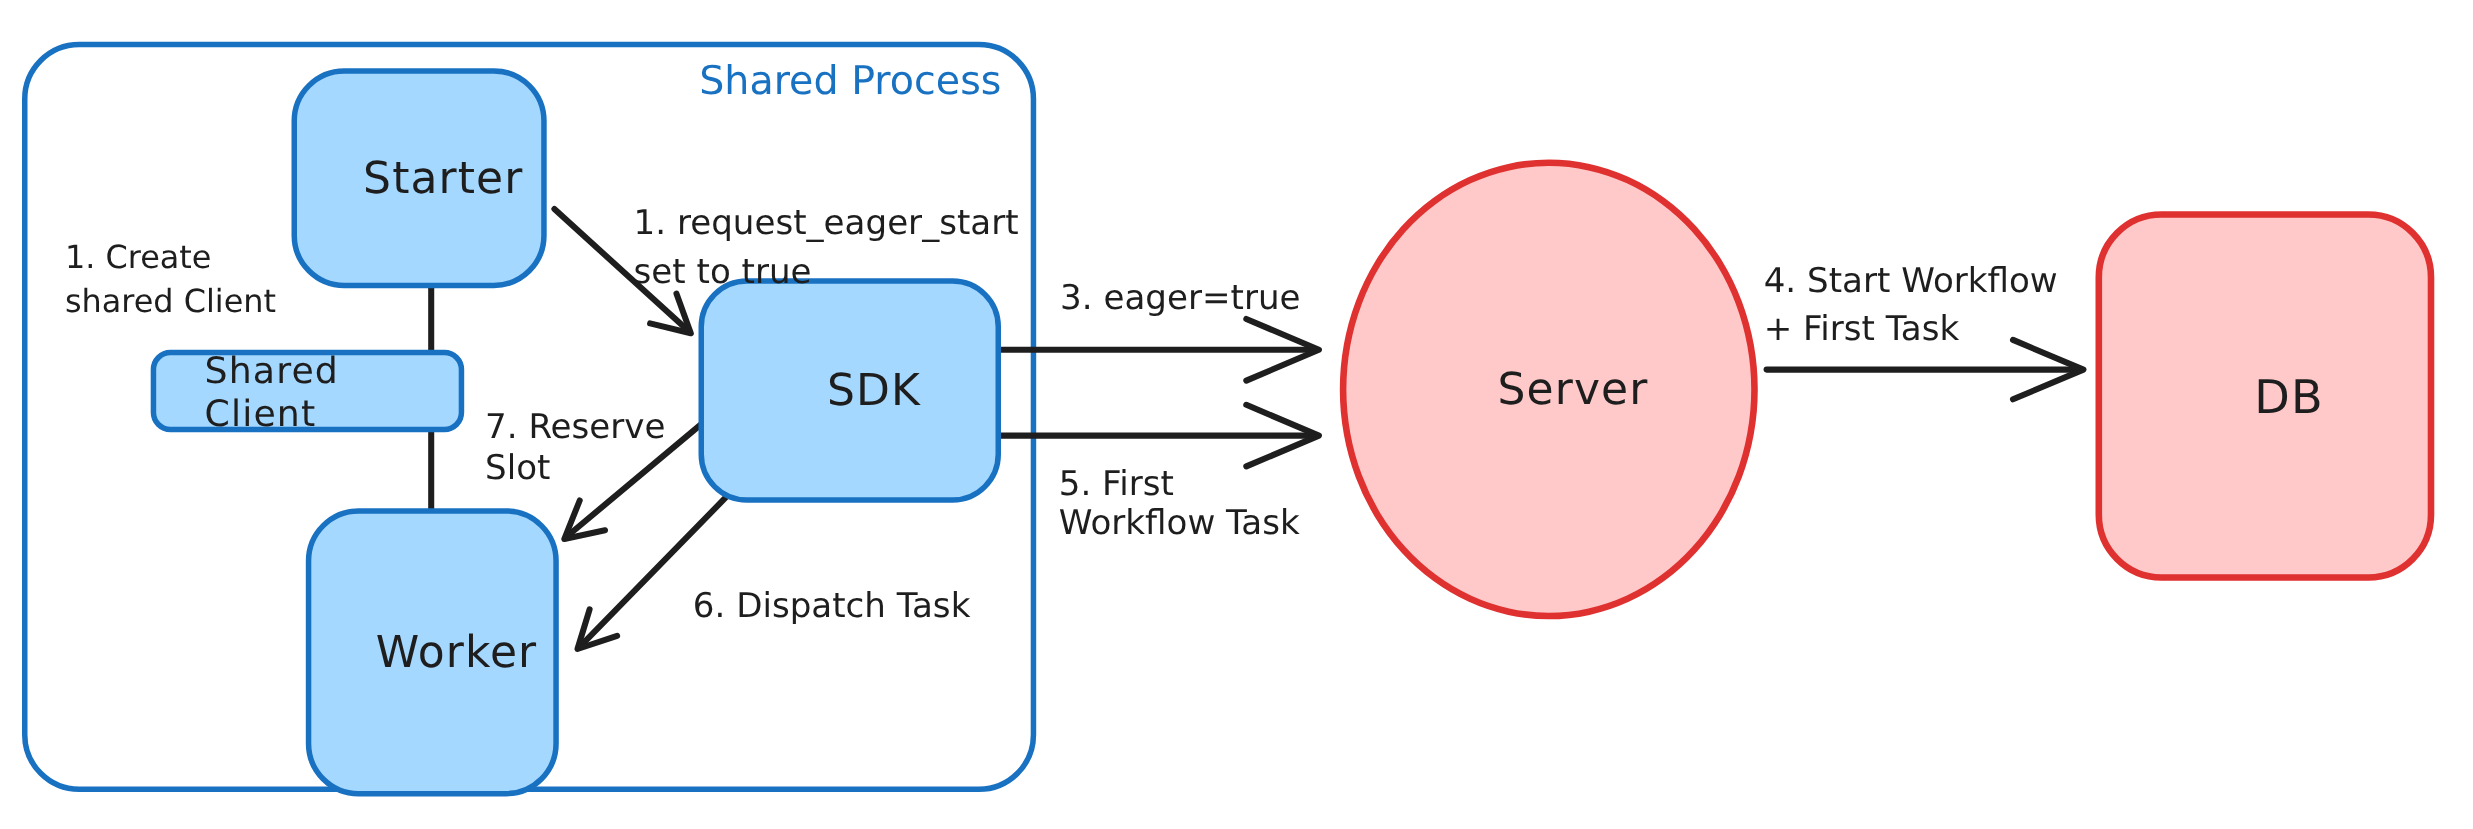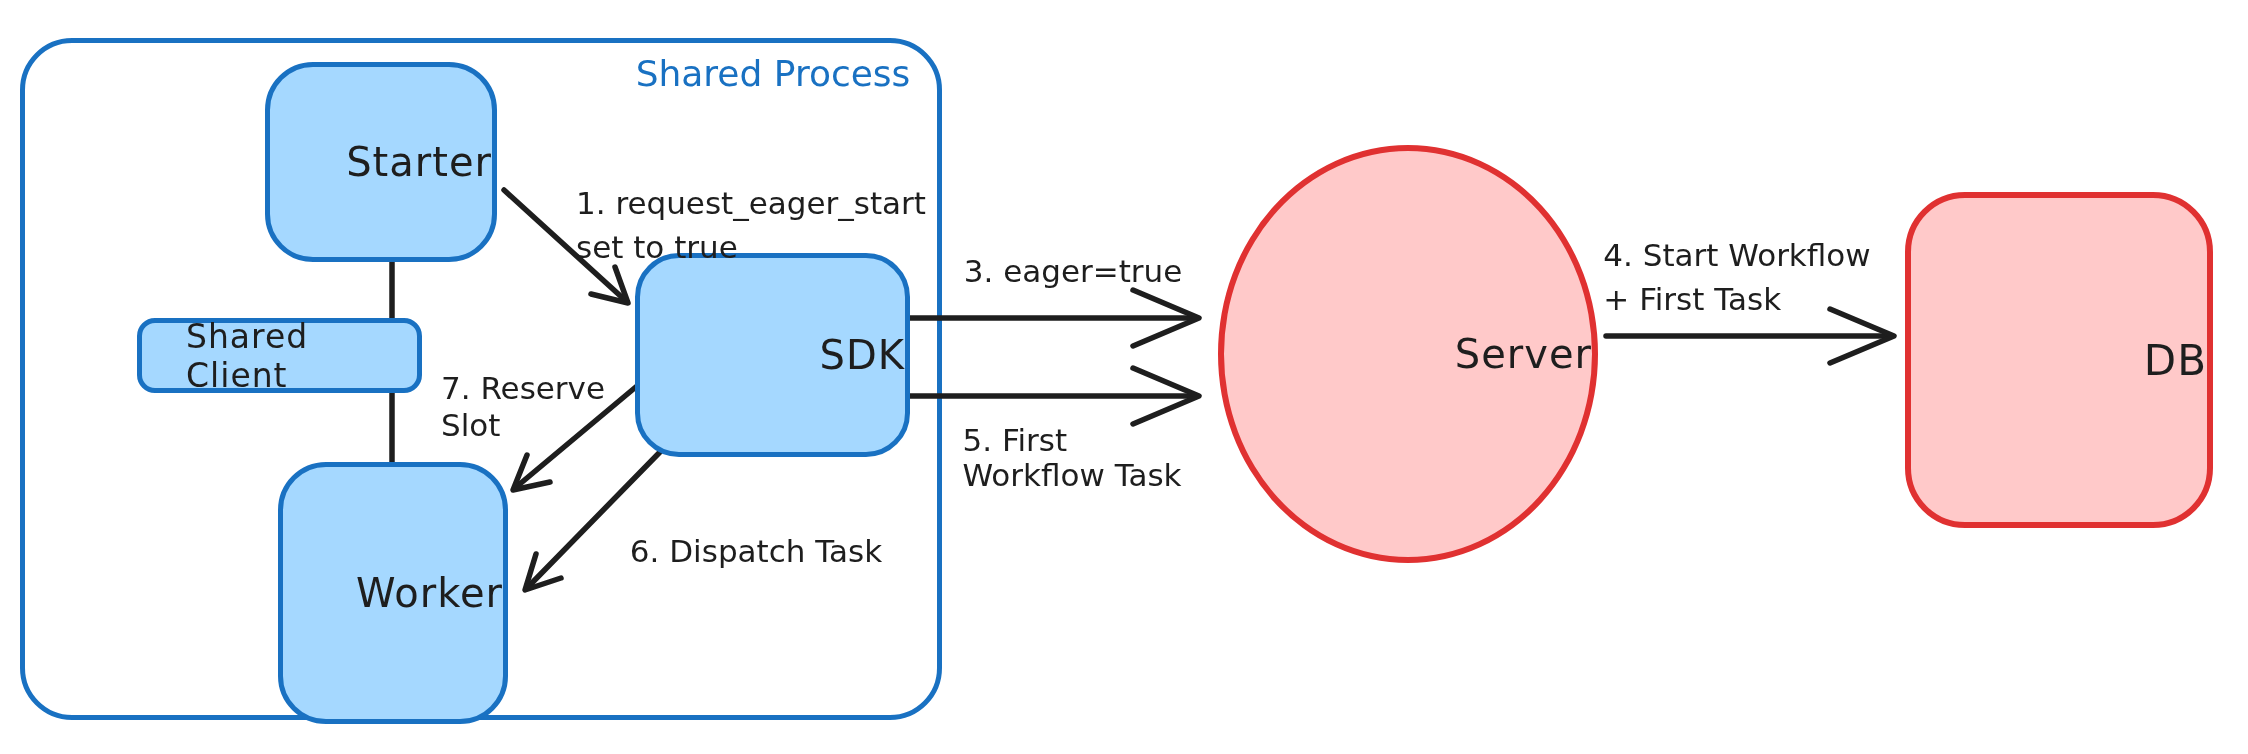--- a/index.html
+++ b/index.html
@@ -26,21 +26,21 @@
     box-sizing:border-box;
     background:transparent;
   }
   .arrows{position:absolute;left:0;top:0;width:2248px;height:754px;}
   .arrows path{stroke:var(--ink);stroke-width:5.5;fill:none;stroke-linecap:round;stroke-linejoin:round;}
   .node{
     position:absolute;
     box-sizing:border-box;
     background:var(--blue-fill);
     border:5px solid var(--blue-stroke);
-    display:flex;align-items:center;justify-content:flex-end;
+    display:flex;align-items:center;justify-content:center;
     font-size:40px;
     letter-spacing:1px;
     color:var(--ink);
     padding-left:44px;
   }
   .node.red{background:var(--red-fill);border:6px solid var(--red-stroke);}
   .n-starter{left:265px;top:62px;width:232px;height:200px;border-radius:48px;}
   .n-shared-client{left:137px;top:318px;width:285px;height:75px;border-radius:18px;font-size:33px;}
   .n-worker{left:278px;top:462px;width:230px;height:262px;border-radius:48px;}
   .n-sdk{left:635px;top:253px;width:275px;height:204px;border-radius:44px;}
@@ -122,20 +122,24 @@
     <span>DB</span>
   </div>
   <div class="node red n-server">
     <span>Server</span>
   </div>
 
   <div class="lbl lbl-shared-process">
     <span>Shared Process</span>
   </div>
 
+  <div class="lbl lbl-step1-create">
+    <span>1. Create</span>
+    <span>shared Client</span>
+  </div>
 
   <div class="lbl lbl-step1-eager">
     <span>1. request_eager_start</span>
     <span>set to true</span>
   </div>
 
   <div class="lbl lbl-step2">
     <span>7. Reserve</span>
     <span>Slot</span>
   </div>

